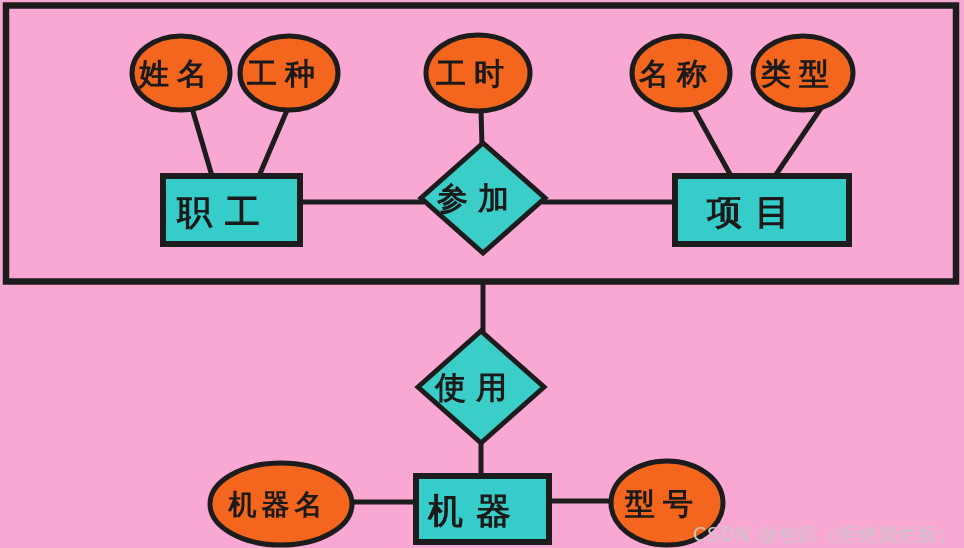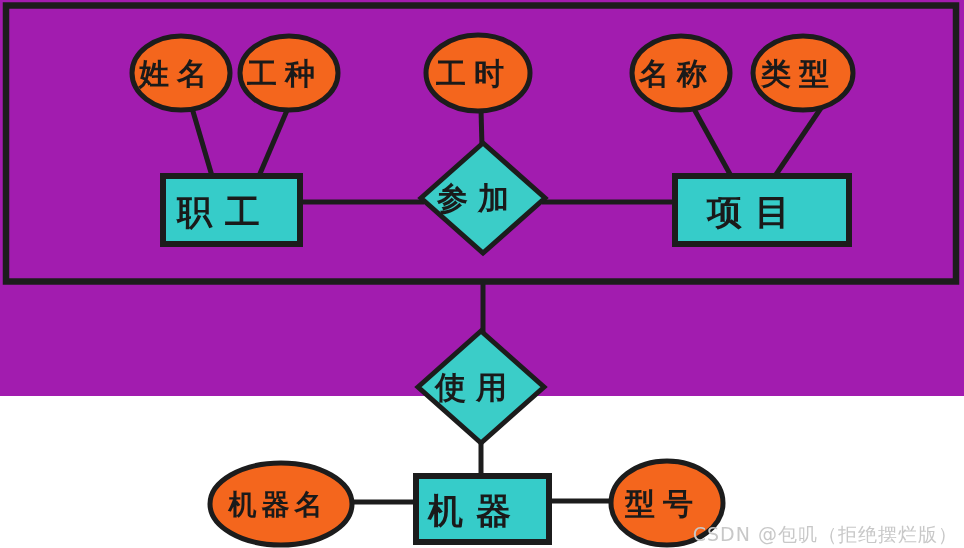--- a/index.html
+++ b/index.html
@@ -7,22 +7,22 @@
     padding: 0;
     background: #ffffff;
     width: 964px;
     height: 548px;
     overflow: hidden;
     font-family: "DejaVu Sans", sans-serif;
   }
   .stage {
     position: relative;
     width: 964px;
-    height: 396px;
-    background: #a21caf;
+    height: 548px;
+    background: #f9a8d4;
   }
   svg { display: block; }
   .node-label {
     font-family: "DejaVu Sans", sans-serif;
     font-weight: bold;
     fill: #1a1a1a;
   }
   .lbl-attr   { font-size: 30px; letter-spacing: 8px; }
   .lbl-attr3  { font-size: 28px; letter-spacing: 5px; }
   .lbl-entity { font-size: 35px; letter-spacing: 13px; }

